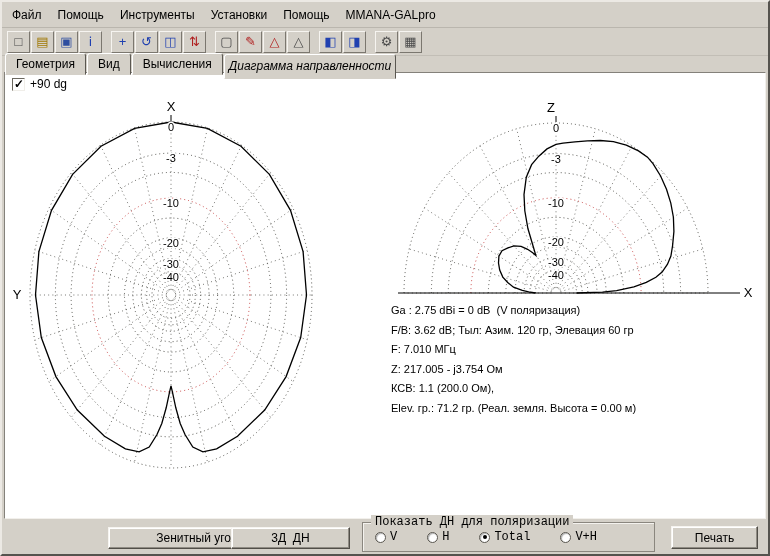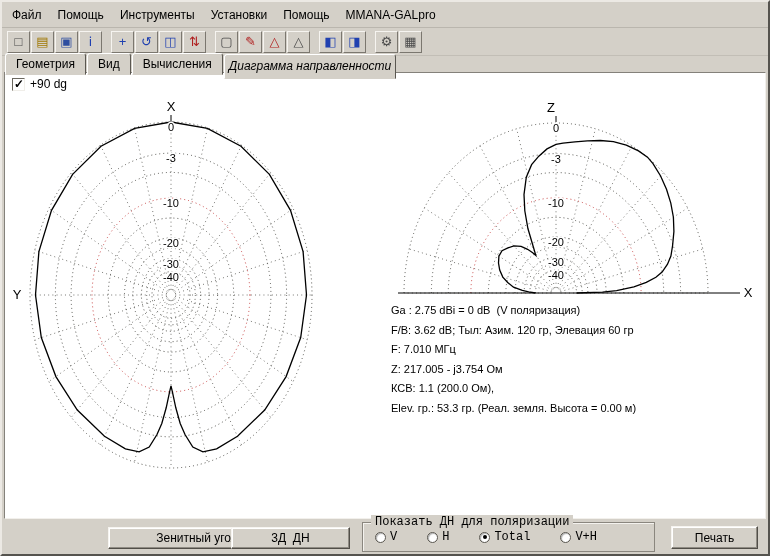--- a/index.html
+++ b/index.html
@@ -235,21 +235,21 @@
           <text x="743" y="224" text-anchor="middle" font-size="13" fill="#000">X</text>
         </g>
       </svg>
 
     <div class="results">
         <div>Ga : 2.75 dBi = 0 dB  (V поляризация)</div>
         <div>F/B: 3.62 dB; Тыл: Азим. 120 гр, Элевация 60 гр</div>
         <div>F: 7.010 МГц</div>
         <div>Z: 217.005 - j3.754 Ом</div>
         <div>КСВ: 1.1 (200.0 Ом),</div>
-        <div>Elev. гр.: 53.3 гр. (Реал. земля. Высота = 0.00 м)</div>
+        <div>Elev. гр.: 71.2 гр. (Реал. земля. Высота = 0.00 м)</div>
       </div>
   </div>
 
   <div class="bottombar">
     <div class="win-btn btn-zenith">Зенитный угол</div>
     <div class="win-btn btn-3d">3Д  ДН</div>
     <div class="groupbox">
       <span class="groupbox-title">Показать ДН для поляризации</span>
       <div class="radios">
           <div class="radio">

